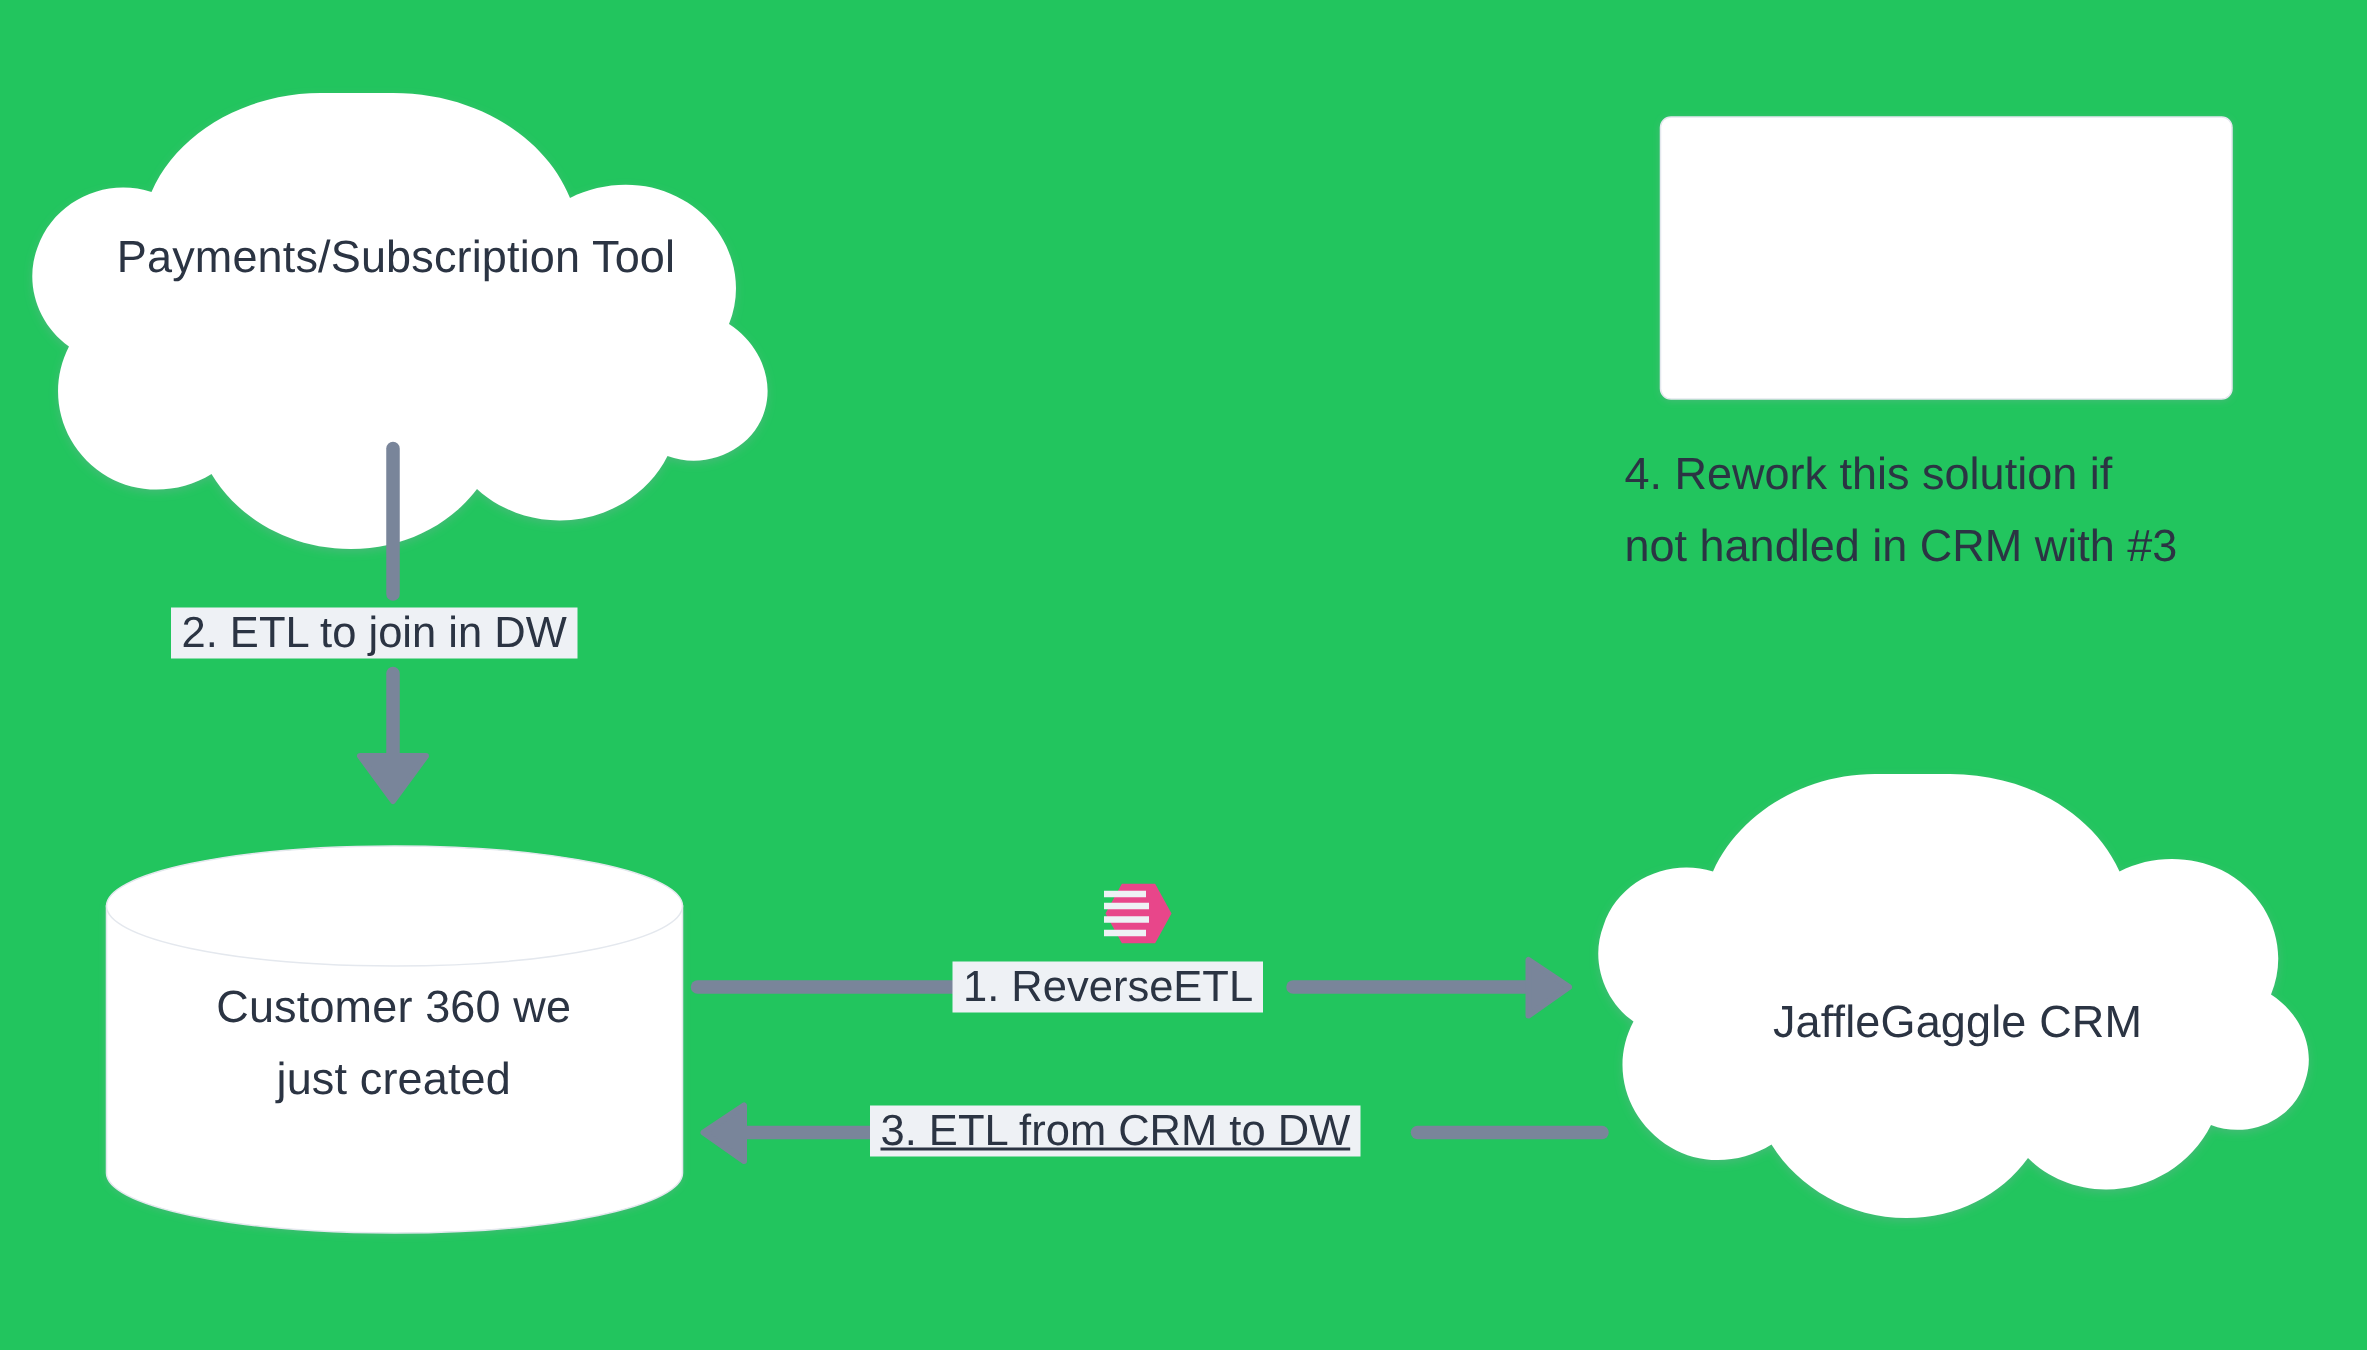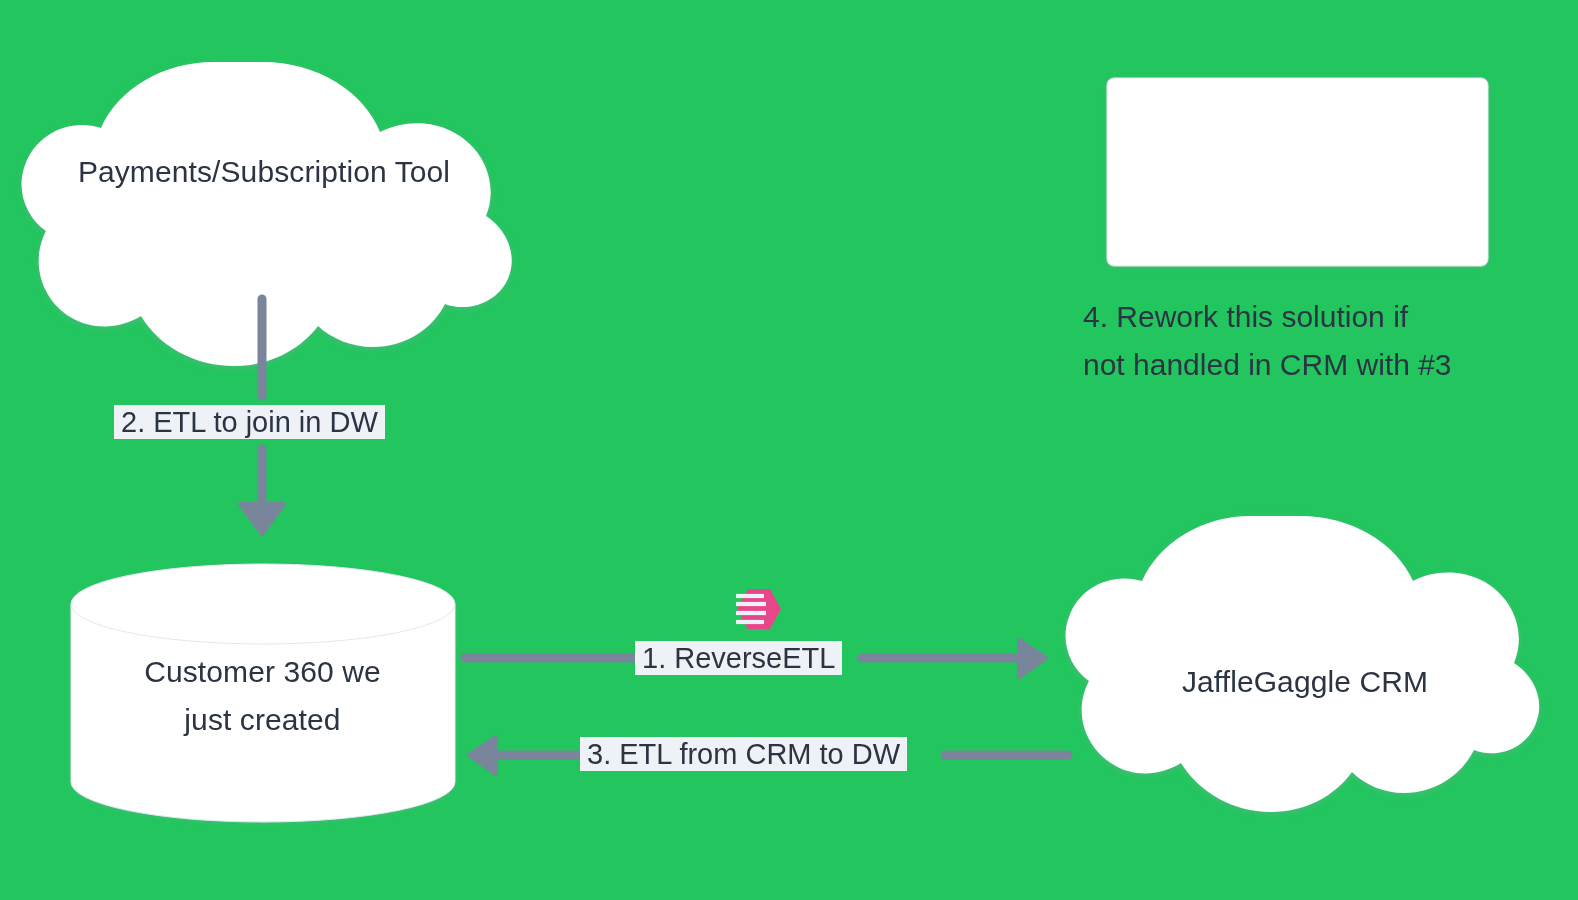--- a/index.html
+++ b/index.html
@@ -53,21 +53,21 @@
     line-height: 48px;
     text-align: left;
     white-space: pre-line;
   }
   #label-payments-tool { left: 14px;  top: 148px; width: 500px; }
   #label-csv-box      { left: 1107px; top: 148px; width: 381px; }
   #label-warehouse    { left: 70px;   top: 648px; width: 385px; text-align: center; }
   #label-crm-cloud    { left: 1065px; top: 658px; width: 480px; }
   #label-edge-etl-join   { left: 114px; top: 405px; }
   #label-edge-reverseetl { left: 635px; top: 641px; }
-  #label-edge-etl-crm-dw { left: 580px; top: 737px; }
+  #label-edge-etl-crm-dw { left: 580px; top: 737px; text-decoration: underline; }
   #note-rework { left: 1083px; top: 293px; width: 430px; }
   #hightouch-logo {
     position: absolute;
     left: 736px;
     top: 589px;
     width: 46px;
     height: 40px;
   }
 </style>
 </head>

